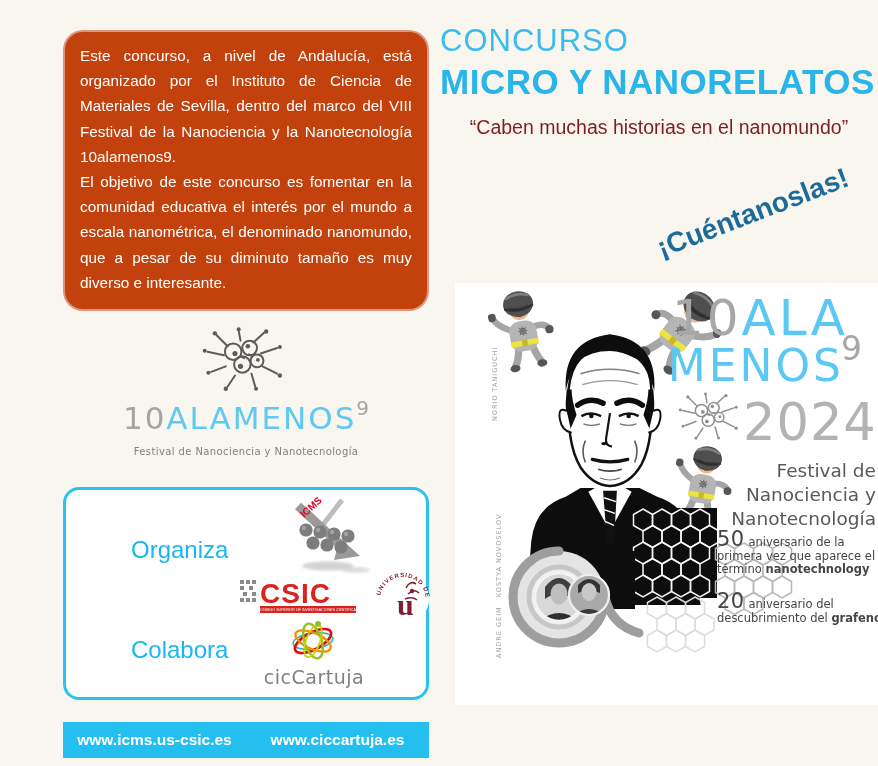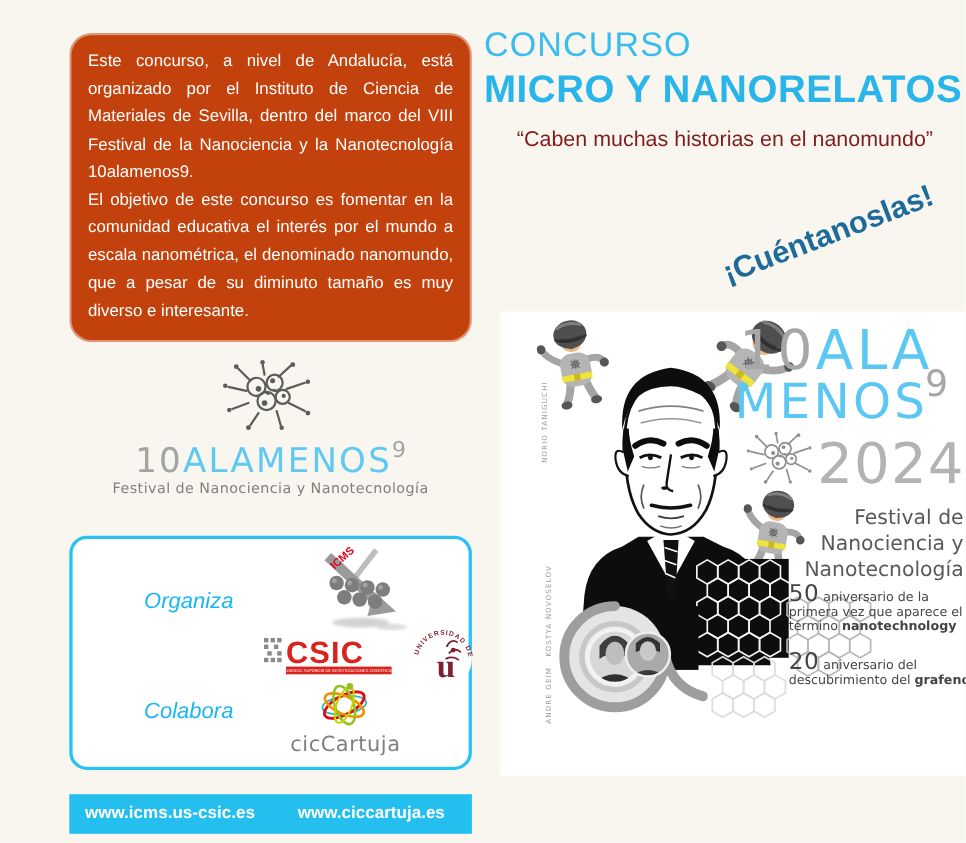--- a/index.html
+++ b/index.html
@@ -15,26 +15,26 @@
     padding:11px 15px;color:#fff;font-size:15.3px;line-height:25.2px;
     text-align:justify;
   }
   .intro-box p{margin:0;}
   .left-logo{position:absolute;left:63px;top:326px;width:366px;text-align:center;}
   .left-logo .molecule-wrap{margin:0 auto;width:96px;height:66px;color:#5c5c5c;}
   .brandline{font-family:"DejaVu Sans",sans-serif;font-size:31px;letter-spacing:2px;line-height:32px;}
   .brandline .b-num{color:#a3a4a4;}
   .brandline .b-name{color:#5fc9f3;}
   .brandline .b-sup{color:#a3a4a4;font-size:20px;vertical-align:14px;letter-spacing:0;}
-  .left-tagline{font-family:"DejaVu Sans",sans-serif;font-size:13px;color:#808080;letter-spacing:.4px;margin-top:2px;}
+  .left-tagline{font-family:"DejaVu Sans",sans-serif;font-size:10px;color:#808080;letter-spacing:.4px;margin-top:12px;}
   .partners-box{
     position:absolute;left:63px;top:487px;width:366px;height:213px;box-sizing:border-box;
     background:#fff;border:3px solid #29c3f1;border-radius:16px;
   }
-  .partner-label{position:absolute;color:#18b7f1;font-size:20px;font-style:italic;}
+  .partner-label{position:absolute;color:#18b7f1;font-size:24px;}
   .lbl-organiza{left:65px;top:46px;}
   .lbl-colabora{left:65px;top:146px;}
   .icms-logo{position:absolute;left:218px;top:4px;width:96px;height:84px;}
   .csic-logo{position:absolute;left:172px;top:82px;width:126px;height:44px;}
   .us-logo{position:absolute;left:306px;top:76px;width:62px;height:62px;}
   .cic-logo{position:absolute;left:222px;top:126px;width:50px;height:50px;}
   .cic-word{position:absolute;left:160px;top:176px;width:176px;text-align:center;
     font-family:"DejaVu Sans",sans-serif;font-size:19px;color:#7f7f7f;letter-spacing:.5px;}
   .url-bar{
     position:absolute;left:63px;top:722px;width:366px;height:36px;background:#24bfef;

